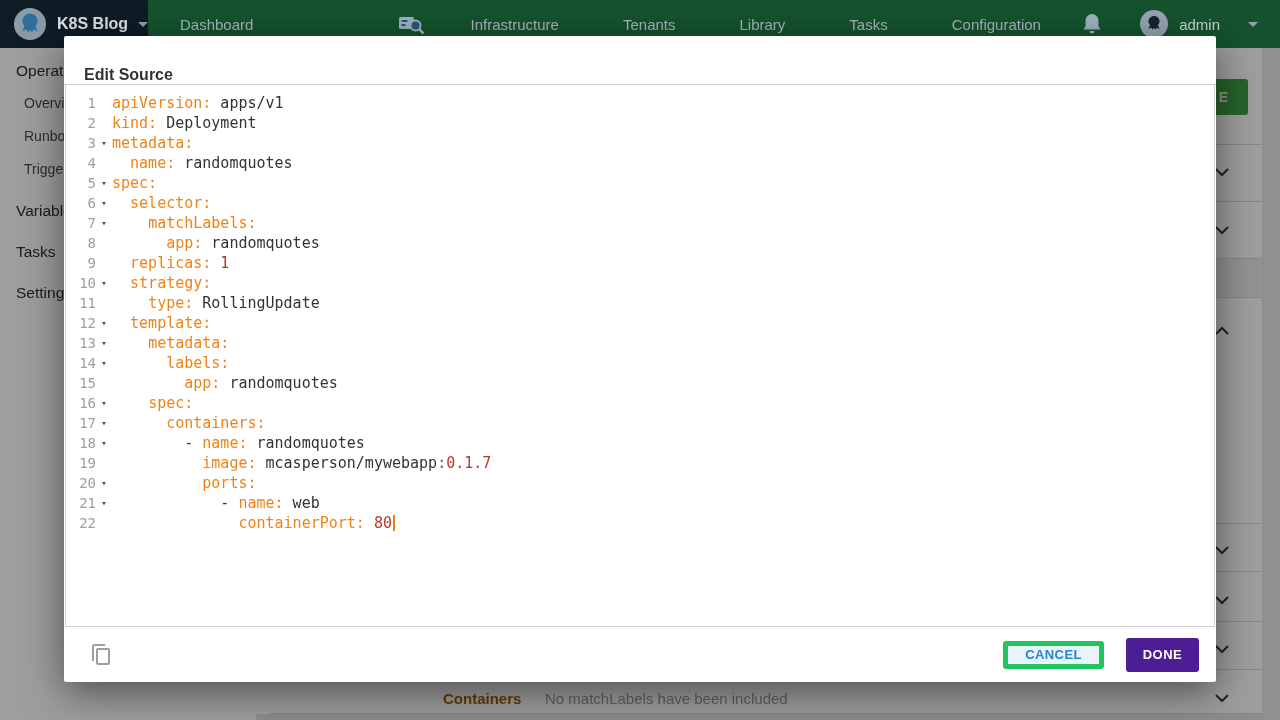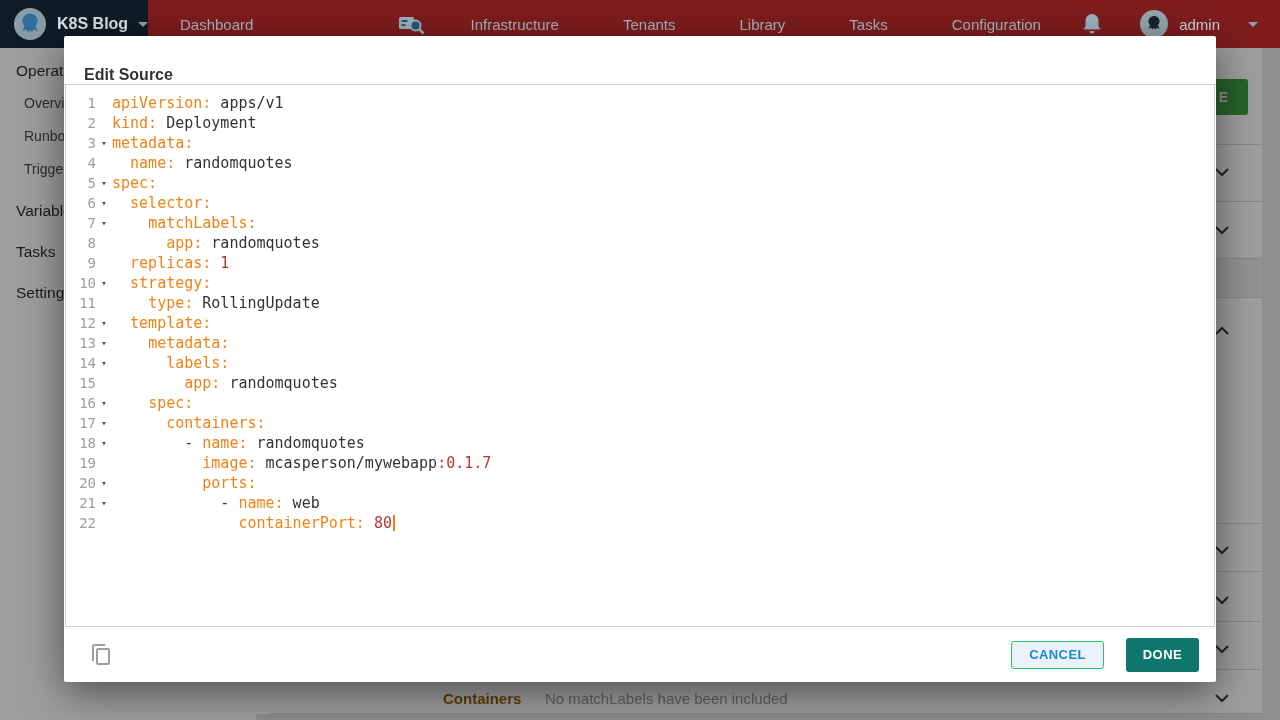--- a/index.html
+++ b/index.html
@@ -35,21 +35,21 @@
   }
   .containers-label { position: absolute; left: 187px; top: 642px; font-size: 15px; font-weight: bold; color: #a16207; }
   .containers-value { position: absolute; left: 289px; top: 642px; font-size: 15px; color: #9a9a9a; }
 
   
   .overlay { position: absolute; inset: 0; background: rgba(0,0,0,.38); z-index: 10; }
 
   
   .navbar {
     position: absolute; left: 0; top: 0; width: 1280px; height: 48px;
-    background: #7f1d1d; z-index: 20; display: flex; align-items: stretch;
+    background: #14532d; z-index: 20; display: flex; align-items: stretch;
   }
   .brand { width: 148px; background: #0e1c26; display: flex; align-items: center; padding-left: 13px; flex: none; }
   .brand-title { color: #dde3e8; font-weight: bold; font-size: 16px; margin-left: 10px; white-space: nowrap; }
   .caret { width: 0; height: 0; border-left: 5px solid transparent; border-right: 5px solid transparent; border-top: 5px solid #8fa2ad; }
   .brand .caret { margin-left: 10px; }
   .nav-items { display: flex; align-items: stretch; }
   .nav-item { padding: 0 32px; display: flex; align-items: center; color: #a9b6c0; font-size: 15px; cursor: pointer; white-space: nowrap; }
   .nav-item.active { background: #16466a; padding: 16px 22px; margin-top: 44px; }
   .nav-icon-item { padding: 0 14px; }
   .nav-right { margin-left: auto; display: flex; align-items: center; padding-right: 22px; }
@@ -76,26 +76,26 @@
   .fold { width: 16px; flex: none; text-align: center; color: #4a4a4a; font-size: 9px; line-height: 20px; }
   .code { white-space: pre; color: #333; }
   .tok-key { color: #ef8318; }
   .tok-val { color: #333; }
   .tok-num { color: #b5392e; }
   .cursor { display: inline-block; width: 2px; height: 16px; background: #e8830c; vertical-align: -3px; margin-left: 1px; }
   .m-footer { position: absolute; left: 0; right: 0; bottom: 0; height: 55px; display: flex; align-items: center; padding: 0 17px 0 24px; }
   .copy-btn { width: 28px; height: 28px; background: none; border: none; padding: 0; cursor: pointer; display: flex; align-items: center; justify-content: center; }
   .f-spacer { flex: 1; }
   .btn-cancel {
-    height: 28px; padding: 0 17px; border: 1px solid #22c55e; background: #eaf2fb;
+    height: 28px; padding: 0 17px; border: 5px solid #22c55e; background: #eaf2fb;
     color: #1e88d2; font-weight: bold; font-size: 13px; border-radius: 3px;
     letter-spacing: .4px; margin-right: 22px; cursor: pointer; font-family: inherit;
   }
   .btn-done {
-    height: 34px; padding: 0 17px; background: #0f766e; color: #fff; font-weight: bold;
+    height: 34px; padding: 0 17px; background: #4c1d95; color: #fff; font-weight: bold;
     font-size: 13px; border-radius: 3px; border: none; letter-spacing: .4px;
     cursor: pointer; font-family: inherit;
   }
 </style>
 </head>
 <body>
 
 <div class="screen">
 
   <aside class="sidebar">

